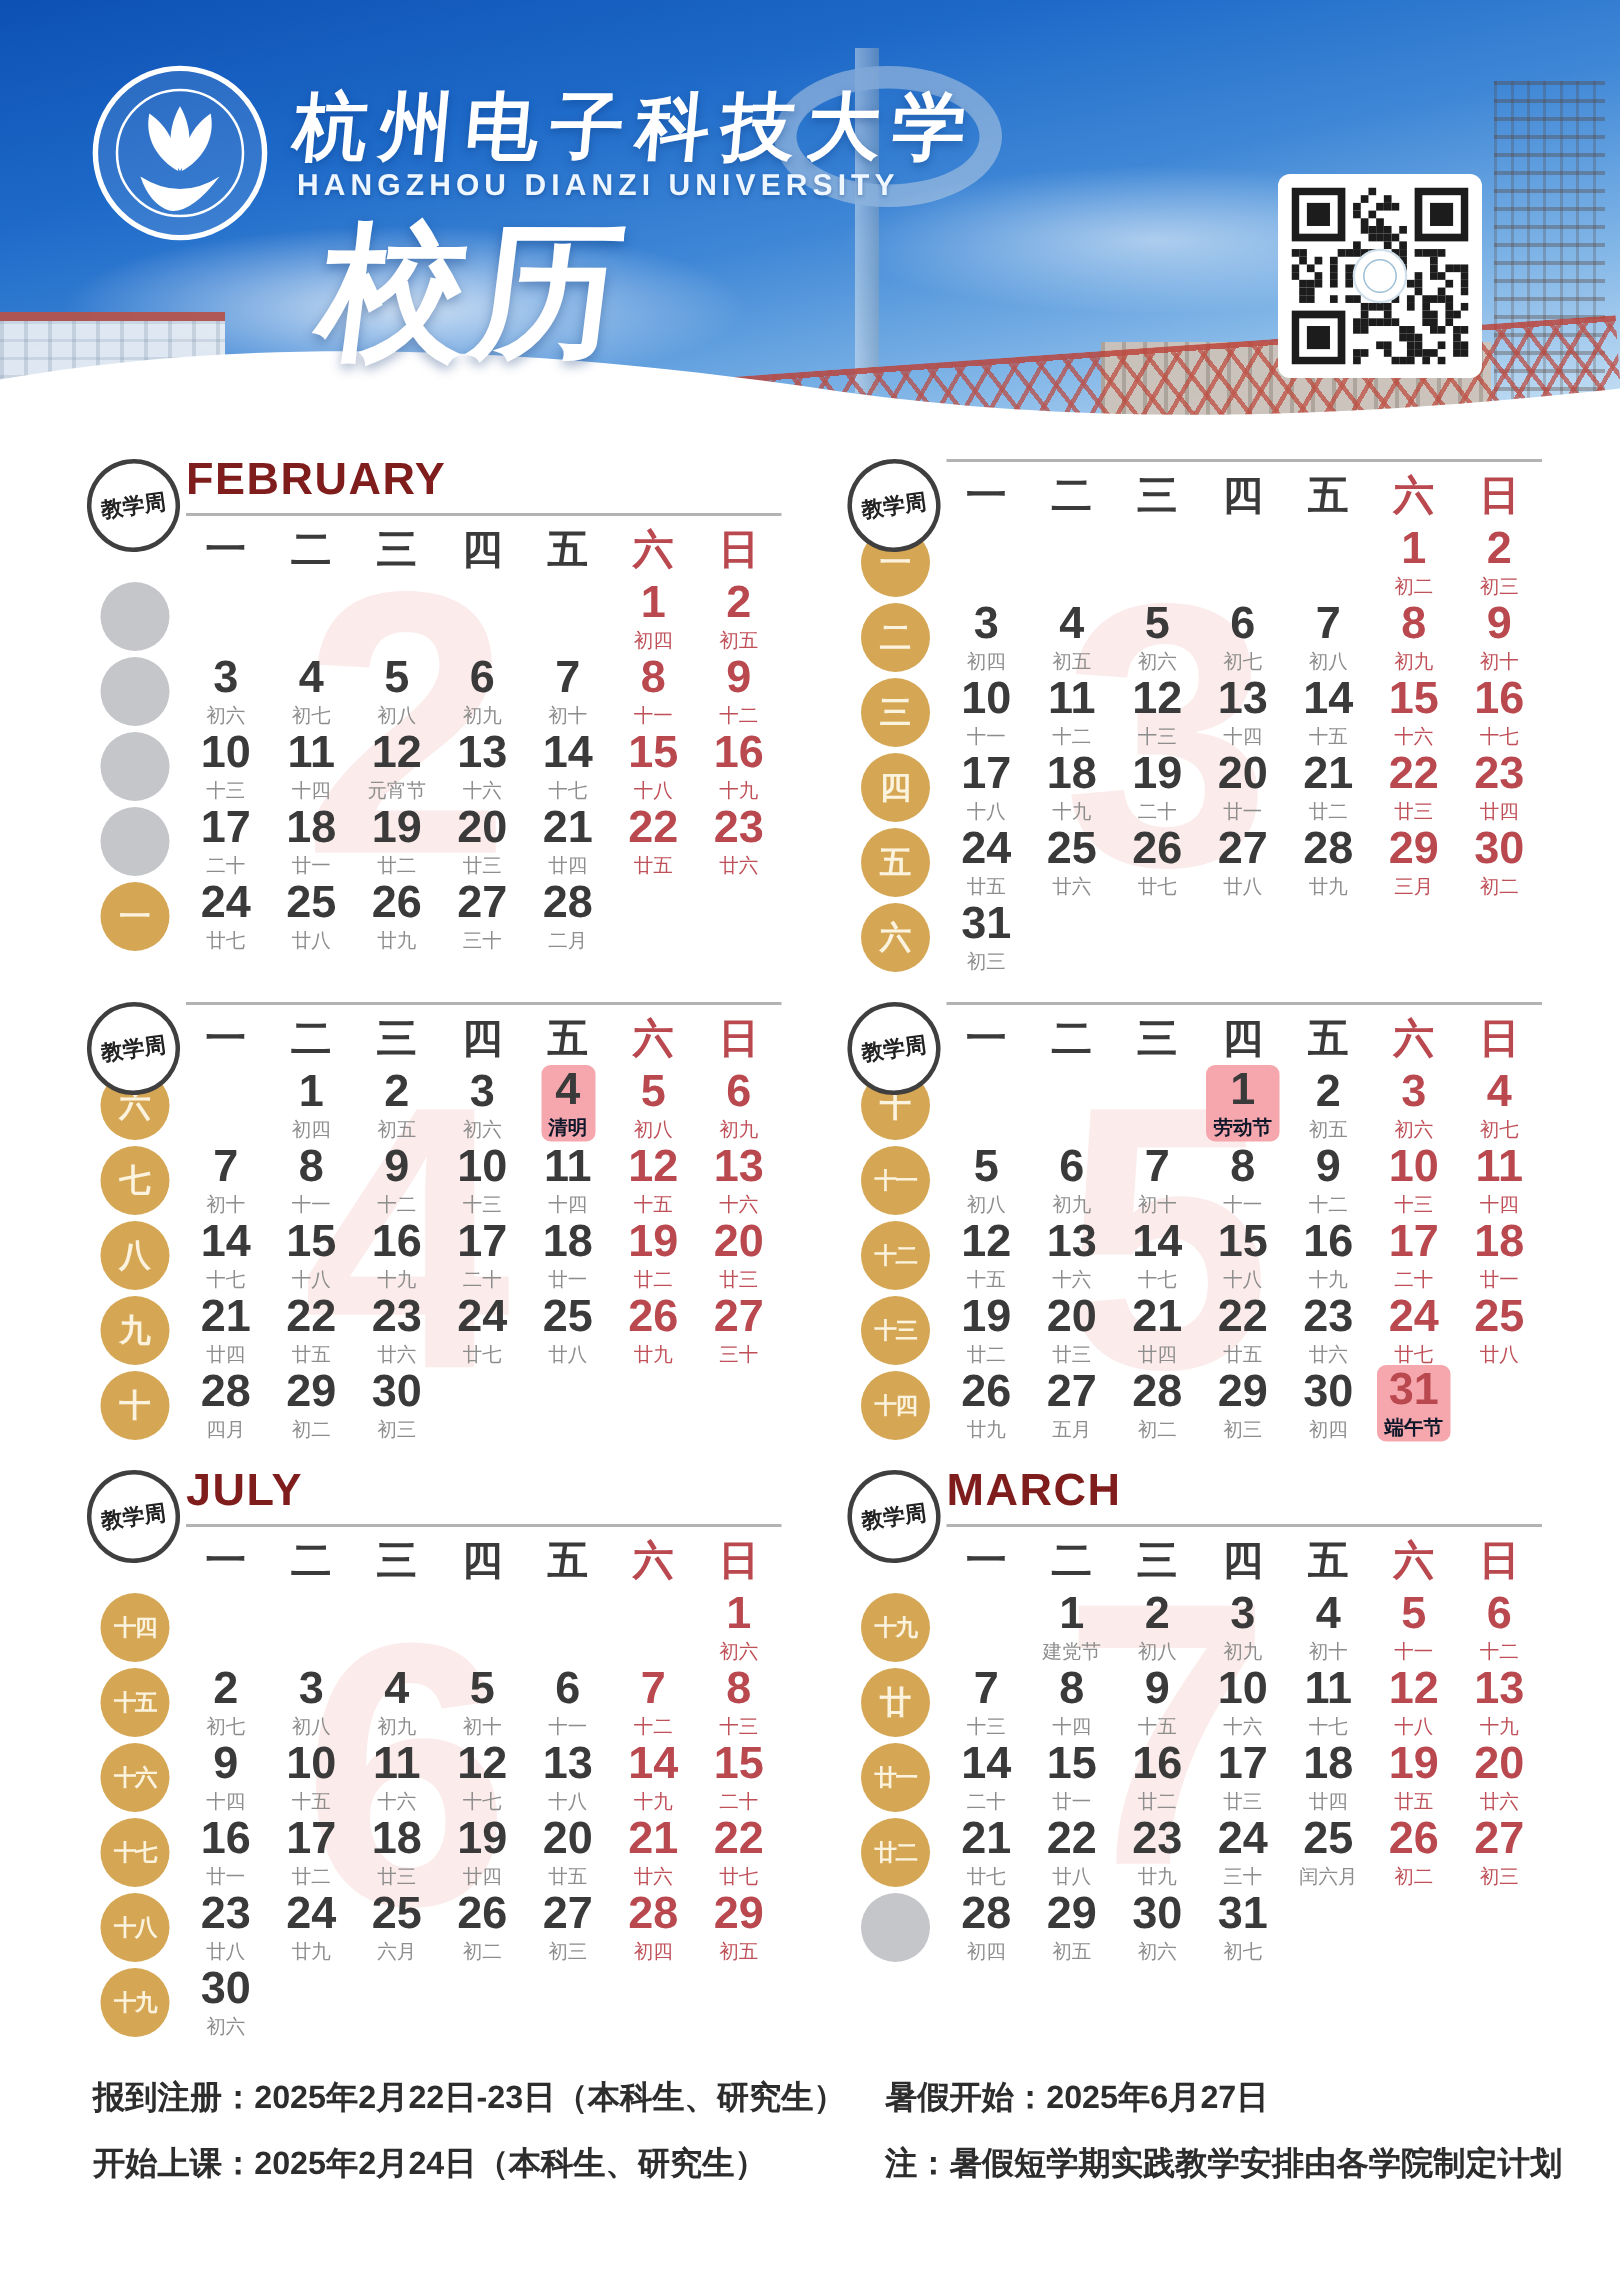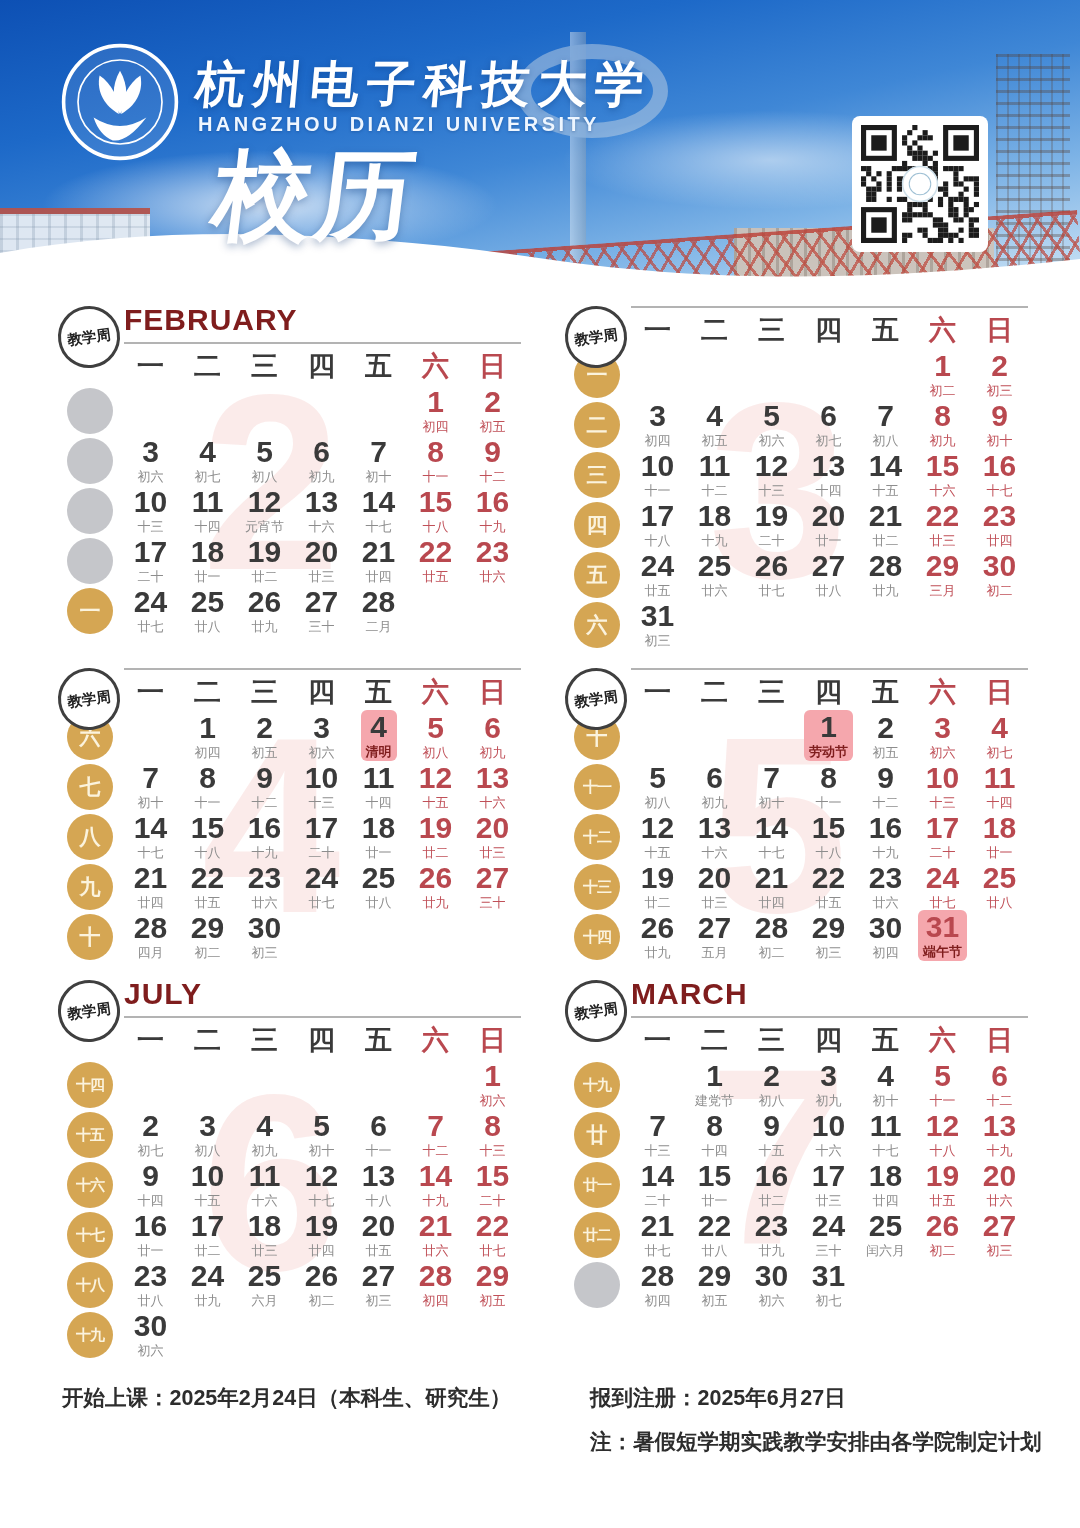--- a/index.html
+++ b/index.html
@@ -97,21 +97,21 @@
   .wkbadge.gold { background:#d5a653; }
   .wkbadge.gray { background:#c5c6ca; }
   .wkbadge.small { font-size:15px; letter-spacing:-1px; }
   .dcell { height:50px; display:flex; align-items:flex-start; justify-content:center; }
   .day { display:flex; flex-direction:column; align-items:center; }
   .day.hl { background:#f5a7ad; border-radius:6px; padding:1px 5px 2px; margin-top:-2px; }
   .num { font-size:30px; line-height:32px; font-weight:600; color:#3a3a3a; }
   .lunar { font-size:13px; line-height:15px; color:#8d8d8d; margin-top:1px; }
   .day.wkend .num { color:#b9484f; }
   .day.wkend .lunar { color:#c05058; }
-  .day.hl .lunar { color:#7f1d1d; font-weight:700; }
+  .day.hl .lunar { color:#0f172a; font-weight:700; }
 
   
   .notes { position:relative; z-index:2; display:grid; grid-template-columns:528px auto;
     padding:16px 30px 0 62px; }
   .note { font-size:21.5px; font-weight:700; color:#2d2d2d; line-height:2.05; }
 </style>
 </head>
 <body>
 
 <div class="page">
@@ -1630,21 +1630,22 @@
           </div>
           <div class="dcell"></div>
           <div class="dcell"></div>
           <div class="dcell"></div>
         </div>
       </section>
     </main>
 
   <footer class="notes">
     <div>
+      <div class="note">报到注册：2025年2月22日-23日（本科生、研究生）</div>
       <div class="note">开始上课：2025年2月24日（本科生、研究生）</div>
     </div>
     <div>
-      <div class="note">报到注册：2025年6月27日</div>
+      <div class="note">暑假开始：2025年6月27日</div>
       <div class="note">注：暑假短学期实践教学安排由各学院制定计划</div>
     </div>
   </footer>
 
 </div>
 
 </body></html>

